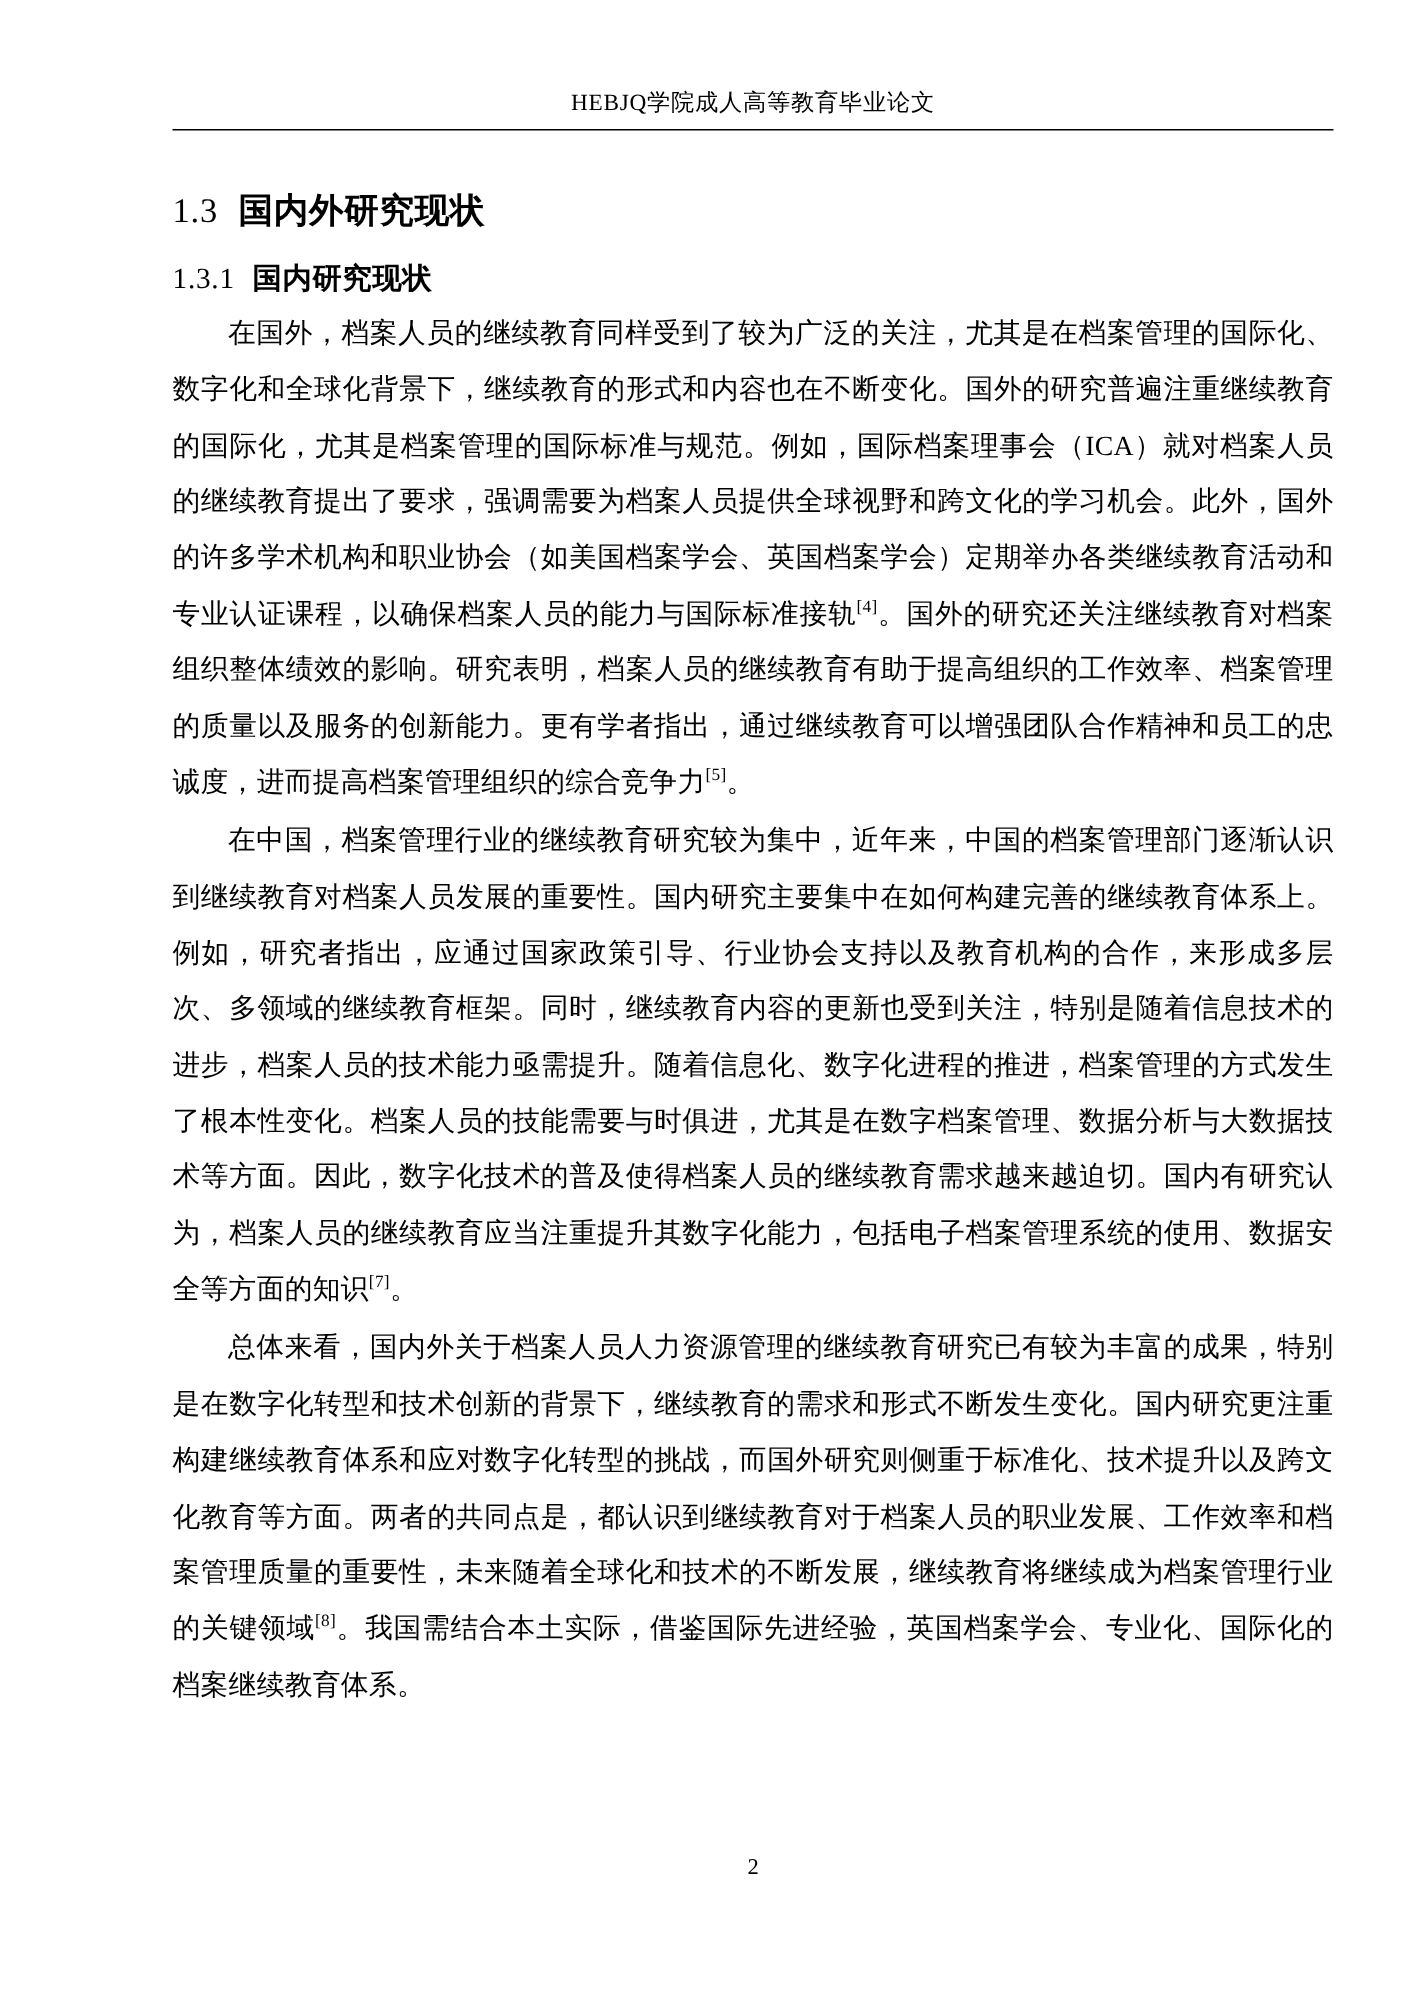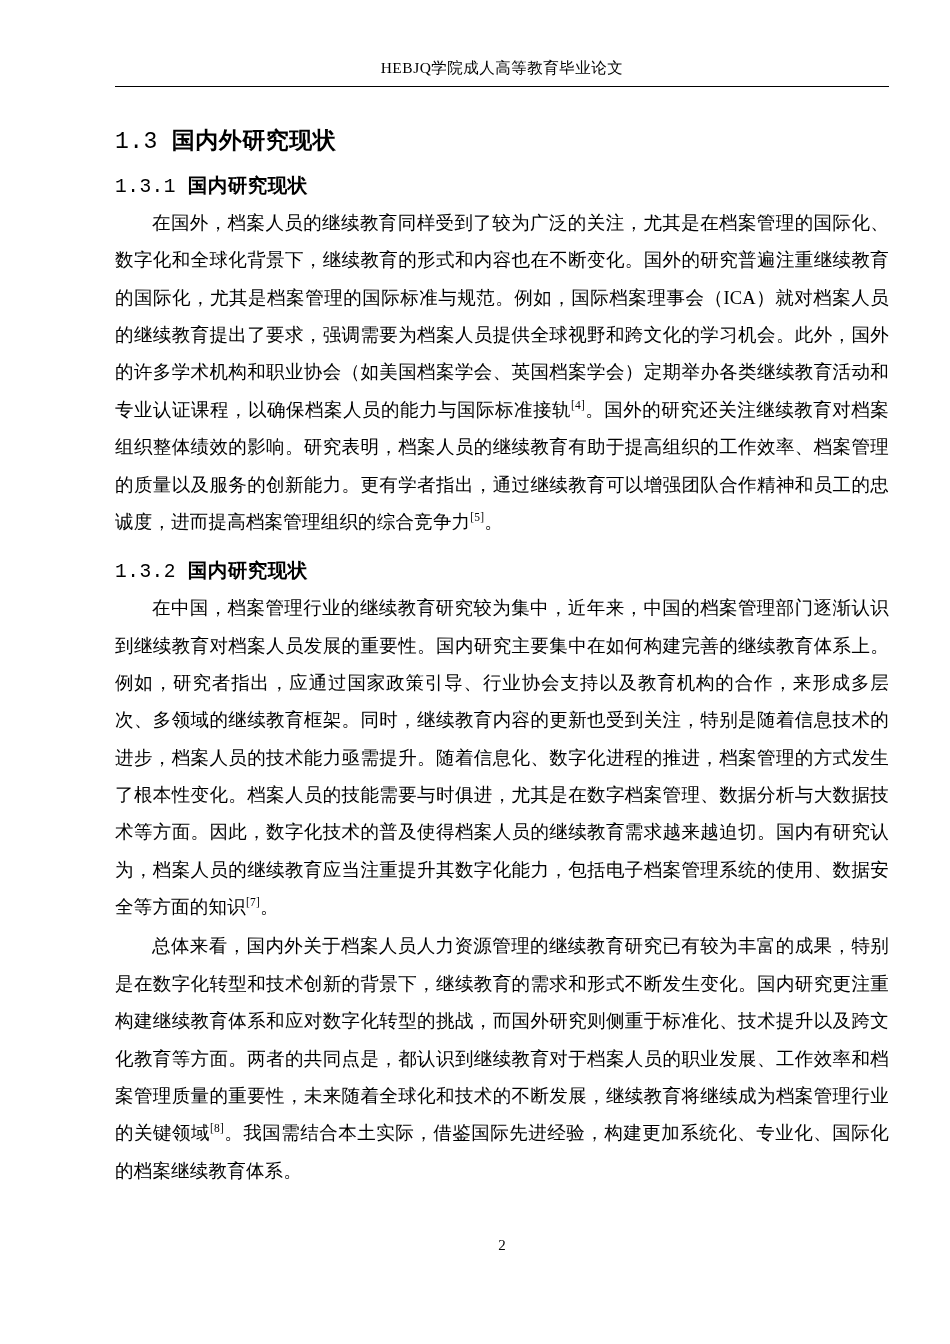--- a/index.html
+++ b/index.html
@@ -39,21 +39,21 @@
     letter-spacing: 0.5px;
   }
   .h3 {
     font-family: "Liberation Sans", "DejaVu Sans", sans-serif;
     font-size: 19.5px;
     font-weight: bold;
     margin: 16px 0 6px 0;
     letter-spacing: 0.5px;
   }
   .h2 .num, .h3 .num {
-    font-family: Liberation Mono, monospace;
+    font-family: Liberation Serif, serif;
     font-weight: normal;
   }
   p.body {
     font-size: 18.5px;
     line-height: 2.02;
     text-align: justify;
     text-justify: inter-ideograph;
     text-indent: 2em;
     margin: 0 0 2px 0;
     letter-spacing: 0.2px;
@@ -86,27 +86,24 @@
   </h2>
 
   <h3 class="h3">
     <span class="num">1.3.1</span>&nbsp;&nbsp;<span>国内研究现状</span>
   </h3>
 
   <p class="body">
     <span>在国外，档案人员的继续教育同样受到了较为广泛的关注，尤其是在档案管理的国际化、数字化和全球化背景下，继续教育的形式和内容也在不断变化。国外的研究普遍注重继续教育的国际化，尤其是档案管理的国际标准与规范。例如，国际档案理事会（ICA）就对档案人员的继续教育提出了要求，强调需要为档案人员提供全球视野和跨文化的学习机会。此外，国外的许多学术机构和职业协会（如美国档案学会、英国档案学会）定期举办各类继续教育活动和专业认证课程，以确保档案人员的能力与国际标准接轨</span><sup class="ref">[4]</sup><span>。国外的研究还关注继续教育对档案组织整体绩效的影响。研究表明，档案人员的继续教育有助于提高组织的工作效率、档案管理的质量以及服务的创新能力。更有学者指出，通过继续教育可以增强团队合作精神和员工的忠诚度，进而提高档案管理组织的综合竞争力</span><sup class="ref">[5]</sup><span>。</span>
   </p>
 
-  <h3 class="h3">
-    <span class="num">1.3.2</span>&nbsp;&nbsp;<span>国内研究现状</span>
-  </h3>
 
   <p class="body">
     <span>在中国，档案管理行业的继续教育研究较为集中，近年来，中国的档案管理部门逐渐认识到继续教育对档案人员发展的重要性。国内研究主要集中在如何构建完善的继续教育体系上。例如，研究者指出，应通过国家政策引导、行业协会支持以及教育机构的合作，来形成多层次、多领域的继续教育框架。同时，继续教育内容的更新也受到关注，特别是随着信息技术的进步，档案人员的技术能力亟需提升。随着信息化、数字化进程的推进，档案管理的方式发生了根本性变化。档案人员的技能需要与时俱进，尤其是在数字档案管理、数据分析与大数据技术等方面。因此，数字化技术的普及使得档案人员的继续教育需求越来越迫切。国内有研究认为，档案人员的继续教育应当注重提升其数字化能力，包括电子档案管理系统的使用、数据安全等方面的知识</span><sup class="ref">[7]</sup><span>。</span>
   </p>
 
   <p class="body">
-    <span>总体来看，国内外关于档案人员人力资源管理的继续教育研究已有较为丰富的成果，特别是在数字化转型和技术创新的背景下，继续教育的需求和形式不断发生变化。国内研究更注重构建继续教育体系和应对数字化转型的挑战，而国外研究则侧重于标准化、技术提升以及跨文化教育等方面。两者的共同点是，都认识到继续教育对于档案人员的职业发展、工作效率和档案管理质量的重要性，未来随着全球化和技术的不断发展，继续教育将继续成为档案管理行业的关键领域</span><sup class="ref">[8]</sup><span>。我国需结合本土实际，借鉴国际先进经验，构建更加系统化、专业化、国际化的档案继续教育体系。</span>
+    <span>总体来看，国内外关于档案人员人力资源管理的继续教育研究已有较为丰富的成果，特别是在数字化转型和技术创新的背景下，继续教育的需求和形式不断发生变化。国内研究更注重构建继续教育体系和应对数字化转型的挑战，而国外研究则侧重于标准化、技术提升以及跨文化教育等方面。两者的共同点是，都认识到继续教育对于档案人员的职业发展、工作效率和档案管理质量的重要性，未来随着全球化和技术的不断发展，继续教育将继续成为档案管理行业的关键领域</span><sup class="ref">[8]</sup><span>。我国需结合本土实际，借鉴国际先进经验，英国档案学会、专业化、国际化的档案继续教育体系。</span>
   </p>
 
   <div class="pagenum">2</div>
 
 </div>
 
 </body></html>

